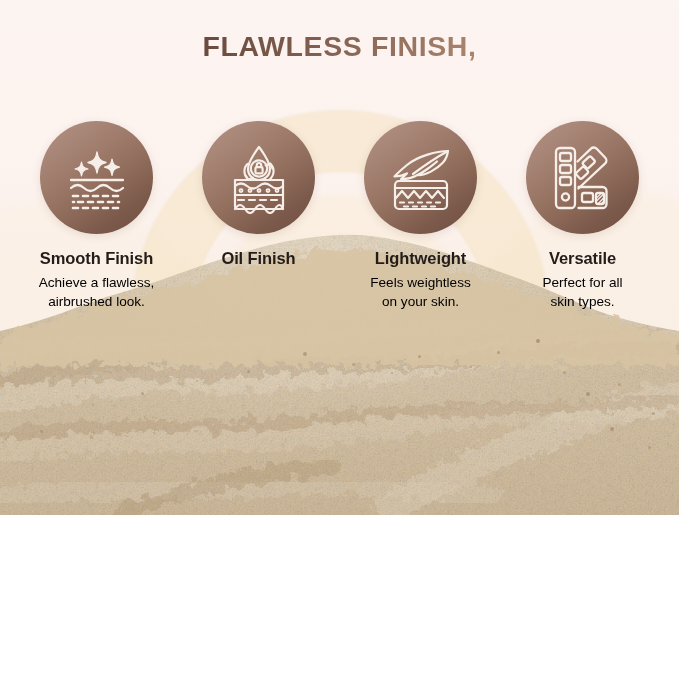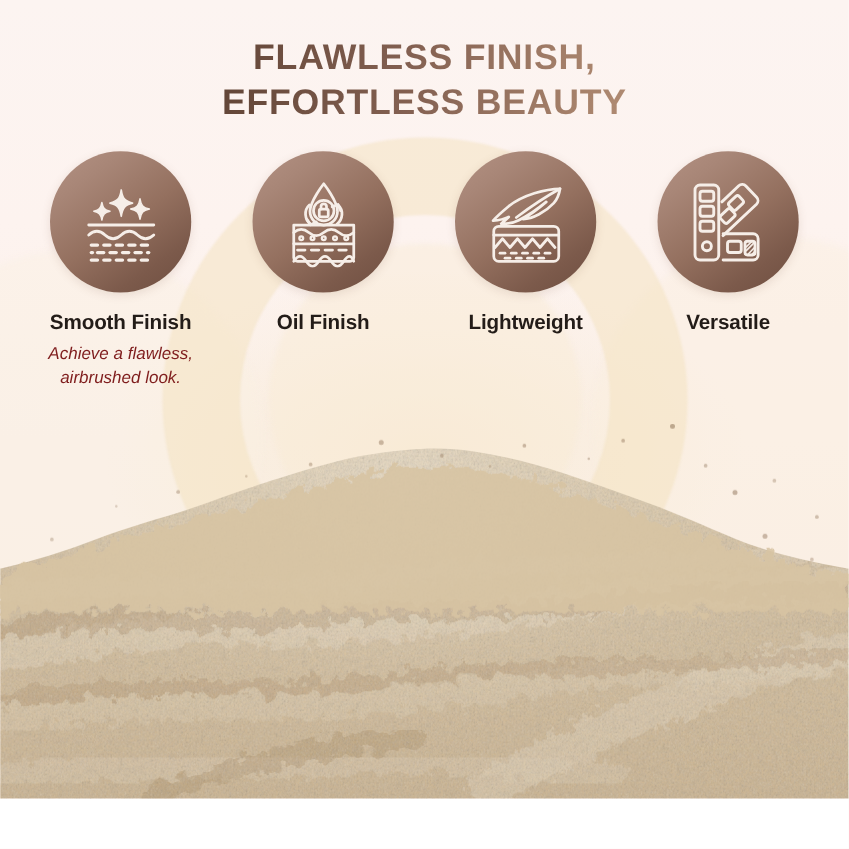--- a/index.html
+++ b/index.html
@@ -6,21 +6,21 @@
   * { margin:0; padding:0; box-sizing:border-box; }
 
   html, body {
     width:679px; height:679px;
     overflow:hidden;
     font-family:"Liberation Sans", sans-serif;
   }
 
   #banner {
     position:relative;
-    width:679px; height:639px;
+    width:679px; height:515px;
     background:#fdf5f1;
     overflow:hidden;
   }
 
   
   .bg-wash {
     position:absolute; inset:0;
     background:
       linear-gradient(180deg,#fcf4f1 0%,#fdf3ef 28%,#fbf1ea 55%,#f9eee5 100%);
   }
@@ -114,24 +114,23 @@
     margin-top:15px;
     font-size:16.5px;
     font-weight:700;
     color:#231c18;
     letter-spacing:-.1px;
   }
   .feature-desc {
     margin-top:5px;
     font-size:13.6px;
     line-height:1.42;
-    color:#7f1d1d;
+    color:#000000;
     font-weight:400;
     white-space:pre-line;
-    font-style:italic;
   }
 
   
   .powder-wrap {
     position:absolute;
     left:0; right:0; bottom:0;
     height:360px;
     z-index:4;
     overflow:hidden;
   }
@@ -152,21 +151,20 @@
 
   <div class="bg-wash"></div>
   <div class="bg-arc arc-warm"></div>
   <div class="bg-arc arc-left"></div>
   <div class="bg-arc arc-right"></div>
   <div class="bg-arc arc-big"></div>
   <div class="bg-arc arc-small"></div>
 
   <div class="headline">
     <span class="line">FLAWLESS FINISH,</span>
-    <span class="line">EFFORTLESS BEAUTY</span>
   </div>
 
   <div class="features">
 
     <div class="feature">
       <div class="icon-circle">
         <span>
           <svg width="72" height="72" viewBox="0 0 72 72" fill="none" stroke="#f6eee8" stroke-width="2.3" stroke-linecap="round" stroke-linejoin="round">
             <path d="M36 10 C37 17 39 19 45 20.5 C39 22 37 24 36 31 C35 24 33 22 27 20.5 C33 19 35 17 36 10Z" fill="#f6eee8" stroke-width="1.4"></path>
             <path d="M20.5 20 C21.3 24.6 22.6 26 27 27 C22.6 28 21.3 29.4 20.5 34 C19.7 29.4 18.4 28 14 27 C18.4 26 19.7 24.6 20.5 20Z" fill="#f6eee8" stroke-width="1.2"></path>
@@ -253,20 +251,22 @@
               <line x1="51" y1="60.5" x2="55" y2="60.5"></line>
               <line x1="19" y1="64.5" x2="23" y2="64.5"></line>
                 <line x1="28" y1="64.5" x2="32" y2="64.5"></line>
               <line x1="37" y1="64.5" x2="41" y2="64.5"></line>
                 <line x1="46" y1="64.5" x2="50" y2="64.5"></line>
             </g>
           </svg>
         </span>
       </div>
       <div class="feature-title">Lightweight</div>
+      <div class="feature-desc">Feels weightless
+on your skin.</div>
     </div>
 
     <div class="feature">
       <div class="icon-circle">
         <span>
           <svg width="72" height="72" viewBox="0 0 72 72" fill="none" stroke="#f6eee8" stroke-width="2.3" stroke-linecap="round" stroke-linejoin="round">
             <rect x="9" y="6" width="19" height="60" rx="4"></rect>
             <rect x="13" y="11" width="11" height="8" rx="2"></rect>
             <rect x="13" y="23" width="11" height="8" rx="2"></rect>
             <rect x="13" y="35" width="11" height="8" rx="2"></rect>
@@ -280,20 +280,22 @@
             <g stroke-width="1.25">
               <line x1="50" y1="58.5" x2="56" y2="52.5"></line>
               <line x1="50" y1="55.5" x2="54.2" y2="51.4"></line>
               <line x1="51.6" y1="61.2" x2="56.6" y2="56"></line>
               <line x1="54.4" y1="61.6" x2="56.8" y2="59.2"></line>
             </g>
           </svg>
         </span>
       </div>
       <div class="feature-title">Versatile</div>
+      <div class="feature-desc">Perfect for all
+skin types.</div>
     </div>
 
   </div>
 
   <div>
     <div class="speck" style="left:536px;top:339px;width:4px;height:4px;opacity:.55;"></div>
     <div class="speck" style="left:497px;top:351px;width:3px;height:3px;opacity:.45;"></div>
     <div class="speck" style="left:563px;top:371px;width:3px;height:3px;opacity:.4;"></div>
     <div class="speck" style="left:586px;top:392px;width:4px;height:4px;opacity:.5;"></div>
     <div class="speck" style="left:618px;top:383px;width:3px;height:3px;opacity:.35;"></div>

